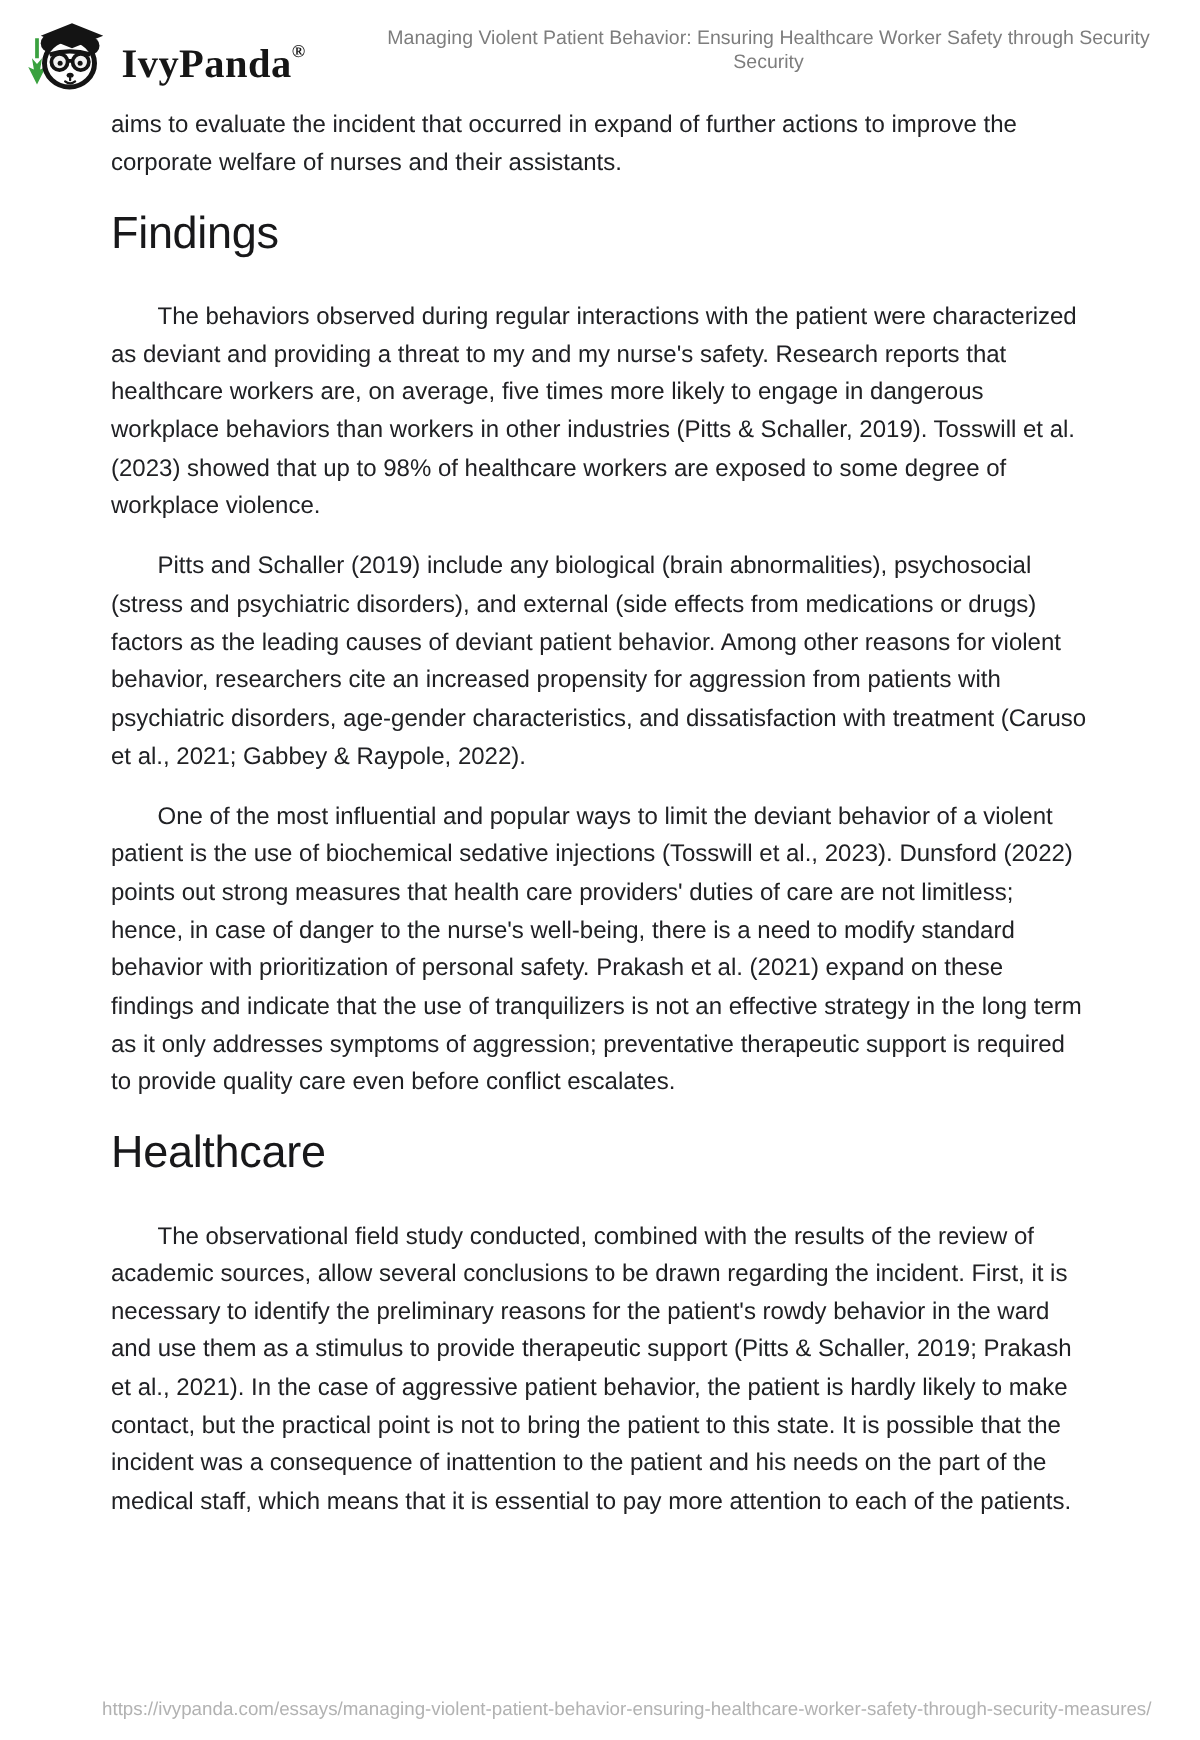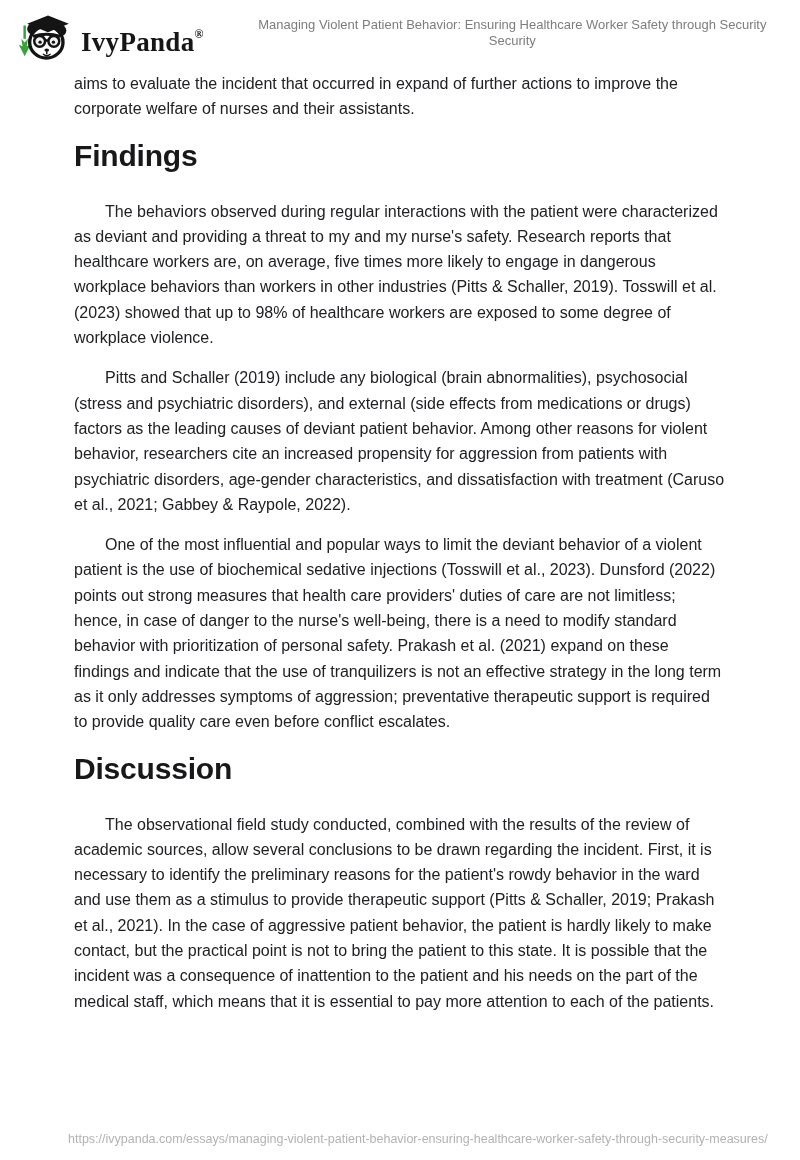--- a/index.html
+++ b/index.html
@@ -49,21 +49,21 @@
     margin: 0 0 15px 0;
     font-size: 16px;
     line-height: 25.3px;
     color: #202124;
   }
   .content p.indented { text-indent: 31px; }
   .content h2 {
     font-family: "Liberation Sans", sans-serif;
     font-size: 30px;
     line-height: 33px;
-    font-weight: 700;
+    font-weight: 400;
     color: #18181a;
     letter-spacing: -0.2px;
     margin: 17px 0 27px 0;
   }
 
   
   .page-footer {
     position: absolute;
     left: 68px; right: 20px; bottom: 14px;
     font-size: 12.5px;
@@ -105,19 +105,19 @@
 </header>
 
 <main class="content">
   <p>aims to evaluate the incident that occurred in expand of further actions to improve the corporate welfare of nurses and their assistants.</p>
 
   <h2>Findings</h2>
   <p class="indented">The behaviors observed during regular interactions with the patient were characterized as deviant and providing a threat to my and my nurse's safety. Research reports that healthcare workers are, on average, five times more likely to engage in dangerous workplace behaviors than workers in other industries (Pitts &amp; Schaller, 2019). Tosswill et al. (2023) showed that up to 98% of healthcare workers are exposed to some degree of workplace violence.</p>
   <p class="indented">Pitts and Schaller (2019) include any biological (brain abnormalities), psychosocial (stress and psychiatric disorders), and external (side effects from medications or drugs) factors as the leading causes of deviant patient behavior. Among other reasons for violent behavior, researchers cite an increased propensity for aggression from patients with psychiatric disorders, age-gender characteristics, and dissatisfaction with treatment (Caruso et al., 2021; Gabbey &amp; Raypole, 2022).</p>
   <p class="indented">One of the most influential and popular ways to limit the deviant behavior of a violent patient is the use of biochemical sedative injections (Tosswill et al., 2023). Dunsford (2022) points out strong measures that health care providers' duties of care are not limitless; hence, in case of danger to the nurse's well-being, there is a need to modify standard behavior with prioritization of personal safety. Prakash et al. (2021) expand on these findings and indicate that the use of tranquilizers is not an effective strategy in the long term as it only addresses symptoms of aggression; preventative therapeutic support is required to provide quality care even before conflict escalates.</p>
 
-  <h2>Discussion</h2>
+  <h2>Healthcare</h2>
   <p class="indented">The observational field study conducted, combined with the results of the review of academic sources, allow several conclusions to be drawn regarding the incident. First, it is necessary to identify the preliminary reasons for the patient's rowdy behavior in the ward and use them as a stimulus to provide therapeutic support (Pitts &amp; Schaller, 2019; Prakash et al., 2021). In the case of aggressive patient behavior, the patient is hardly likely to make contact, but the practical point is not to bring the patient to this state. It is possible that the incident was a consequence of inattention to the patient and his needs on the part of the medical staff, which means that it is essential to pay more attention to each of the patients.</p>
 </main>
 
 <footer class="page-footer">
   <span>https://ivypanda.com/essays/managing-violent-patient-behavior-ensuring-healthcare-worker-safety-through-security-measures/</span>
 </footer>
 
 </body></html>

